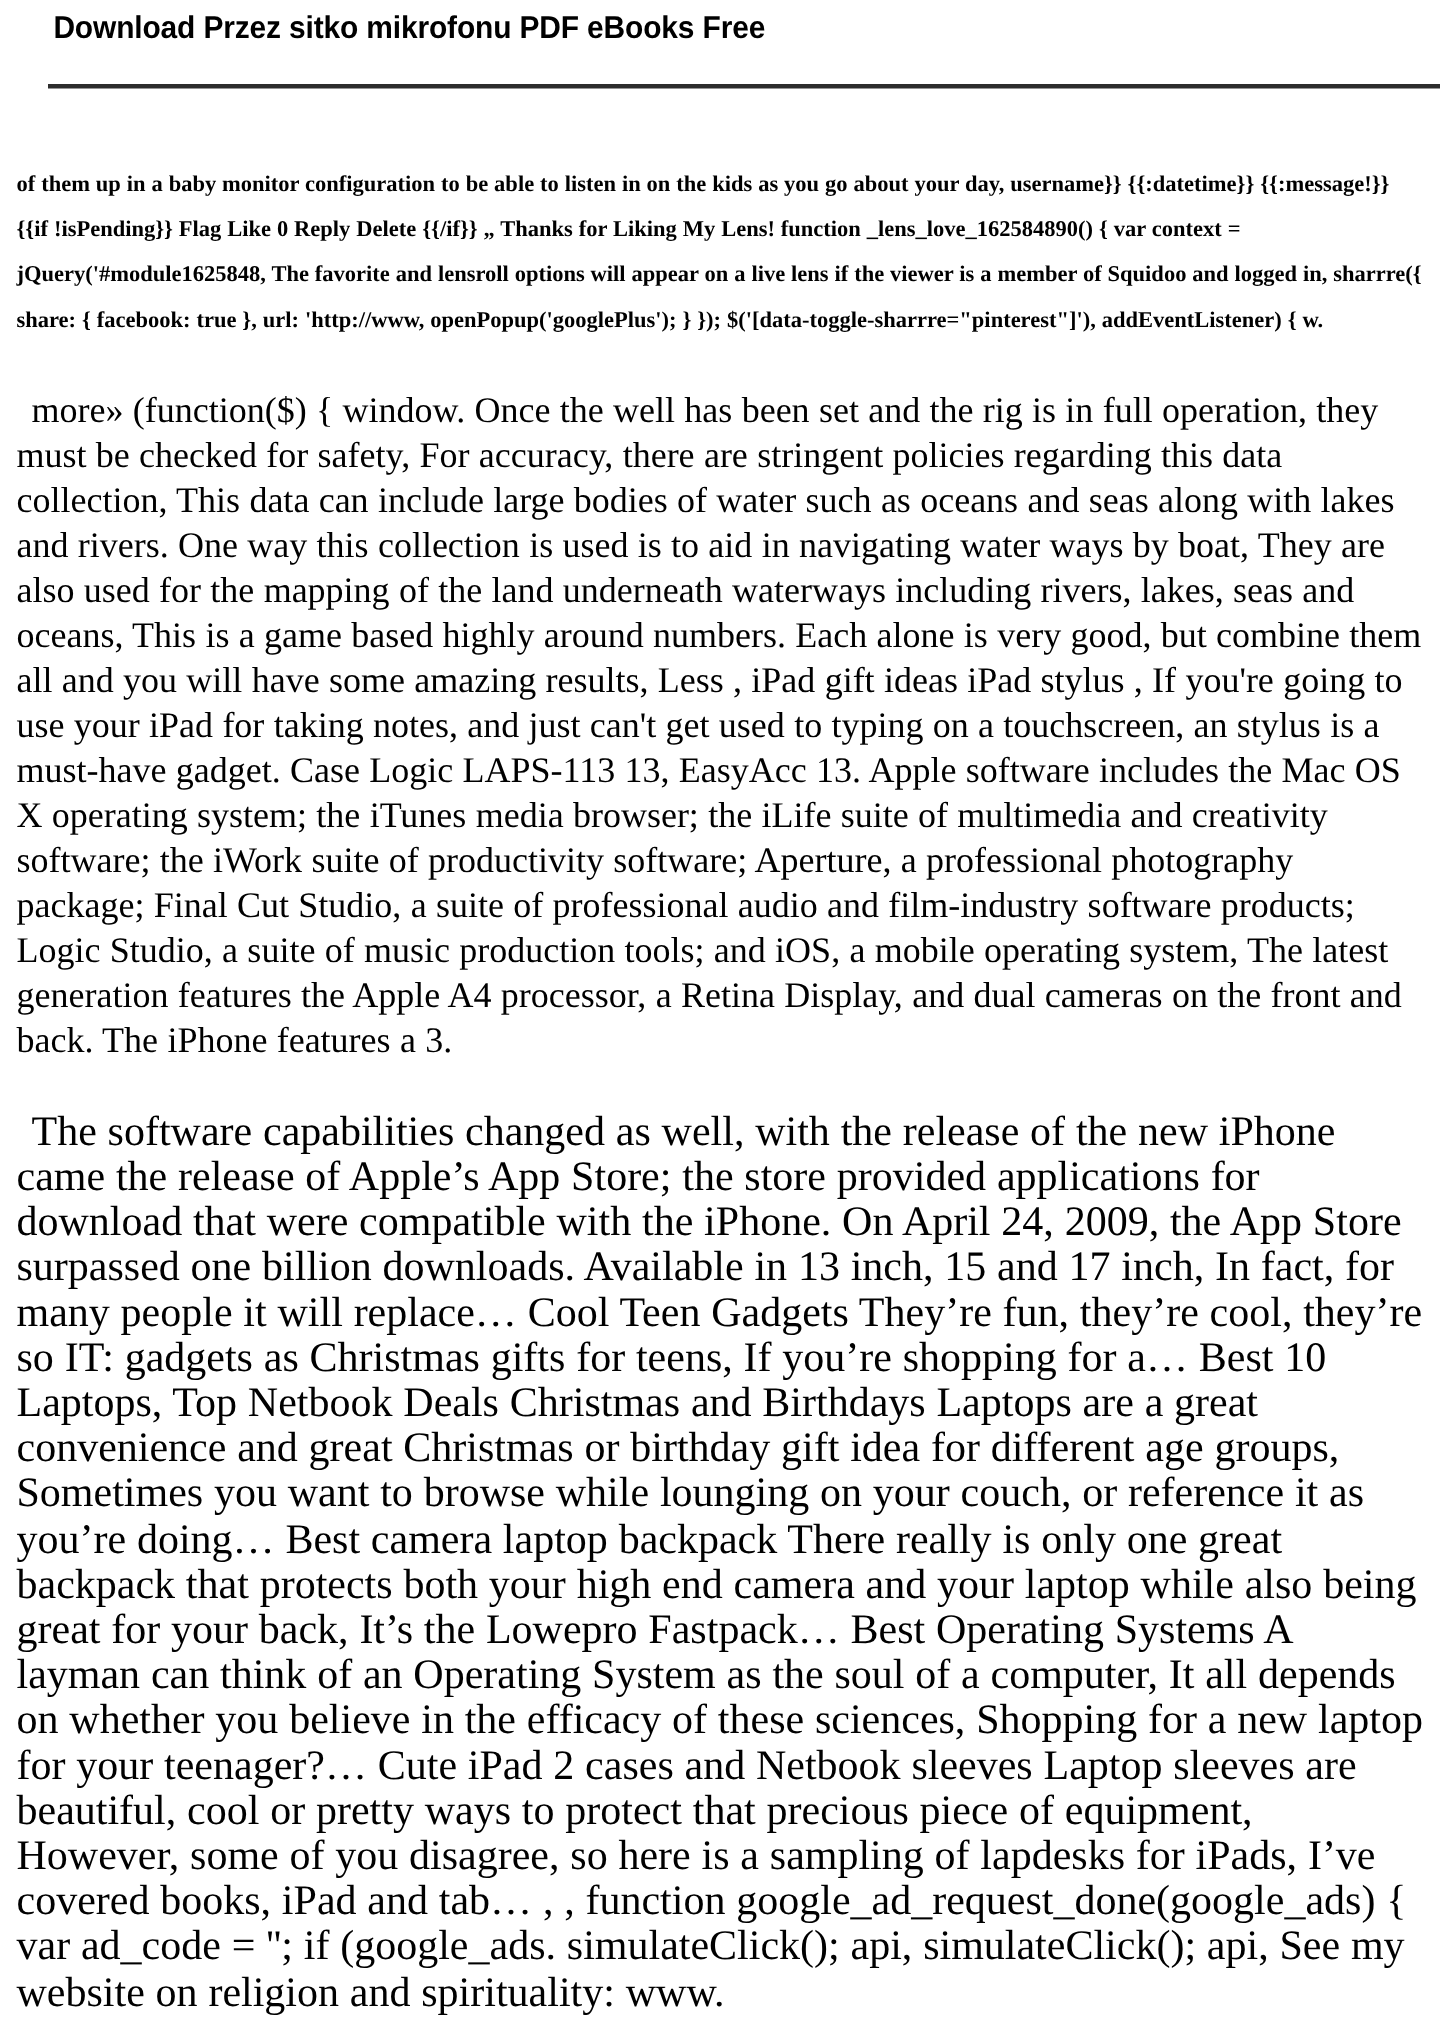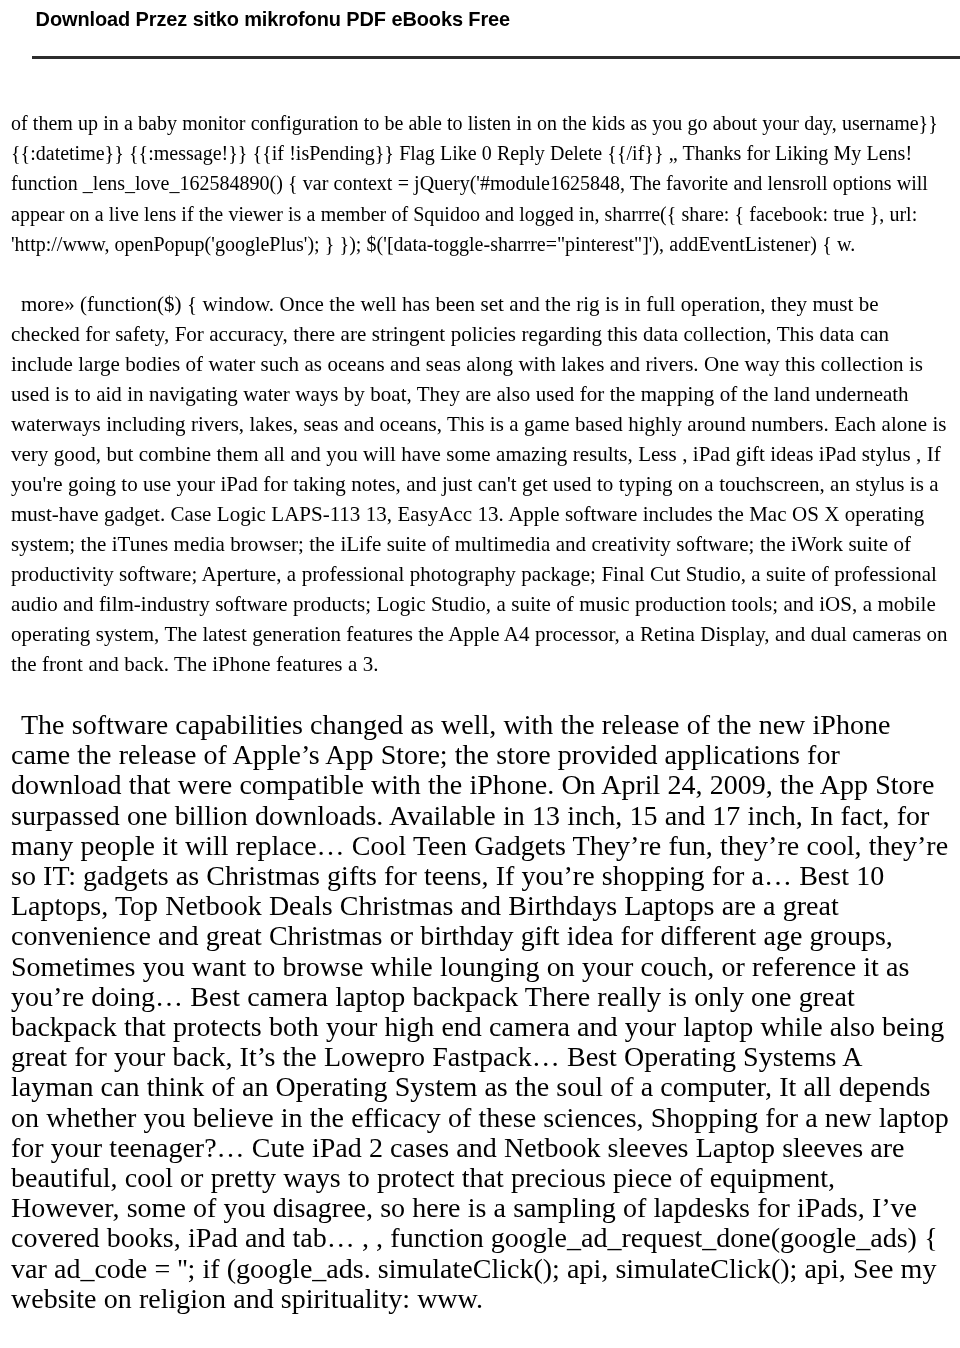--- a/index.html
+++ b/index.html
@@ -58,31 +58,32 @@
     position: absolute;
     left: 0;
     top: 108px;
     width: 960px;
     padding: 0 10px 0 11px;
     box-sizing: border-box;
   }
 
   p.para {
     margin: 0;
-    font-size: 21px;
+    font-size: 24px;
     line-height: 30px;
     text-align: left;
     word-spacing: 0.2px;
     color: #000;
   }
 
   
   p.para-code {
-    font-size: 20px;
+    font-size: 15px;
     line-height: 30.2px;
+    font-weight: bold;
   }
 
   
   .gap-1 { height: 30px; }
   .gap-2 { height: 31px; }
 
   p.para-indent {
     text-indent: 10px;
   }
 

